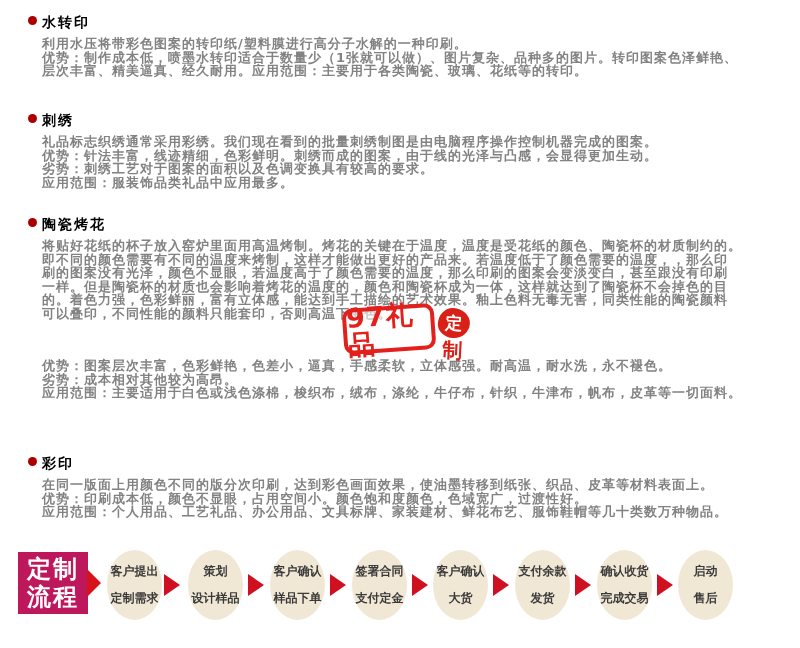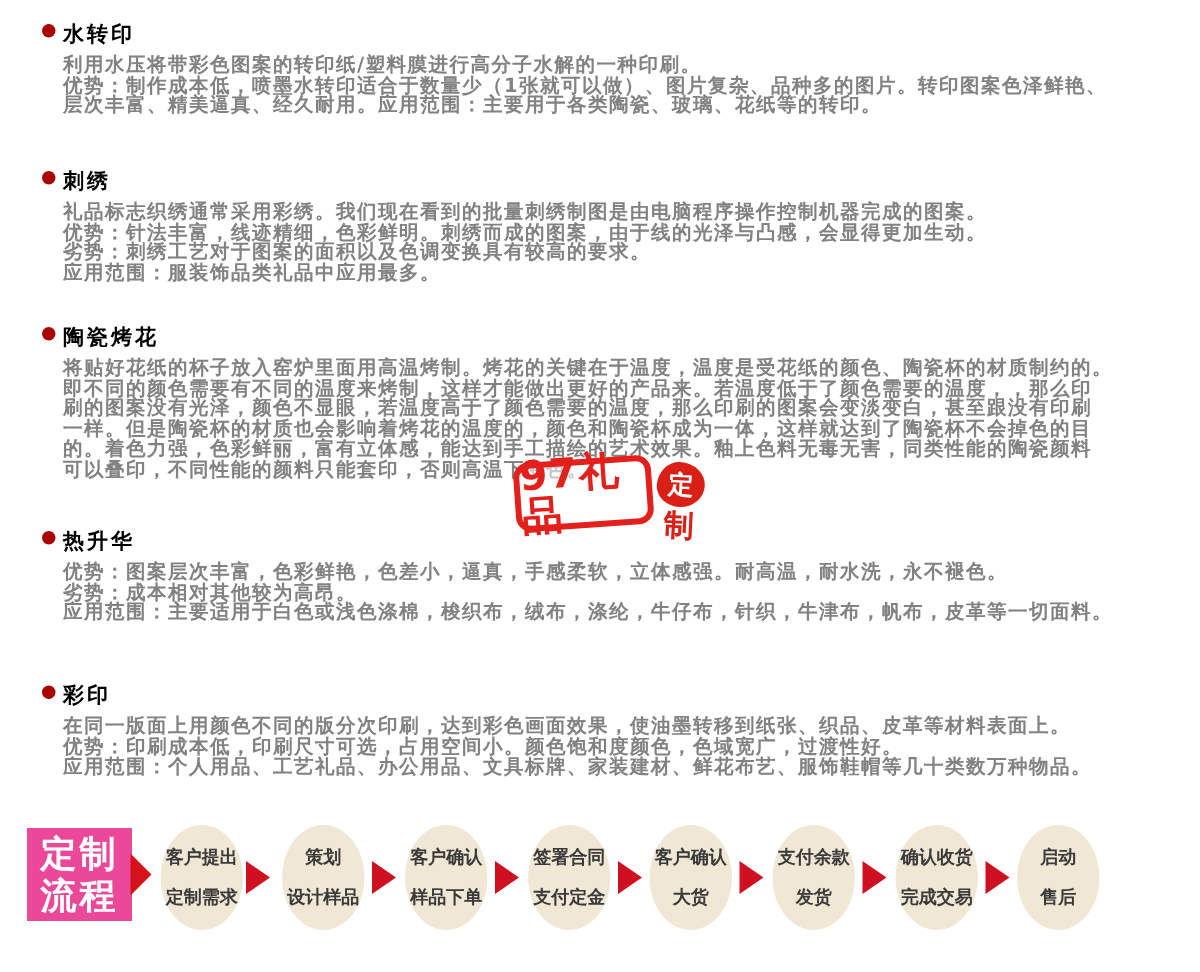--- a/index.html
+++ b/index.html
@@ -58,21 +58,21 @@
   .seal-bottom {
     margin-top: 1px;
     color: #da2016; font-size: 20px; font-weight: bold; line-height: 1.1;
   }
 
   
   .flow { position: absolute; left: 0; top: 0; width: 800px; height: 648px; }
   .flow-label {
     position: absolute; left: 18px; top: 552px;
     width: 70px; height: 62px;
-    background: #ec4899; color: #ffffff;
+    background: #be185d; color: #ffffff;
     font-size: 24px; font-weight: bold; line-height: 28px;
     letter-spacing: 2px; text-align: center;
     display: flex; flex-direction: column; justify-content: center;
   }
   .flow-label-arrow {
     position: absolute; right: -13px; top: 50%;
     transform: translateY(-50%);
     width: 0; height: 0; border-style: solid;
     border-width: 14px 0 14px 14px;
     border-color: transparent transparent transparent #d6121b;
@@ -133,39 +133,35 @@
       <div class="ln">将贴好花纸的杯子放入窑炉里面用高温烤制。烤花的关键在于温度，温度是受花纸的颜色、陶瓷杯的材质制约的。</div>
       <div class="ln">即不同的颜色需要有不同的温度来烤制，这样才能做出更好的产品来。若温度低于了颜色需要的温度，，那么印</div>
       <div class="ln">刷的图案没有光泽，颜色不显眼，若温度高于了颜色需要的温度，那么印刷的图案会变淡变白，甚至跟没有印刷</div>
       <div class="ln">一样。但是陶瓷杯的材质也会影响着烤花的温度的，颜色和陶瓷杯成为一体，这样就达到了陶瓷杯不会掉色的目</div>
       <div class="ln">的。着色力强，色彩鲜丽，富有立体感，能达到手工描绘的艺术效果。釉上色料无毒无害，同类性能的陶瓷颜料</div>
       <div class="ln">可以叠印，不同性能的颜料只能套印，否则高温下变色。</div>
     </div>
   </section>
 
   <section class="proc" style="top:350px">
-    <div class="hdr">
-      <span class="dot"></span>
-      <span class="title">热升华</span>
-    </div>
     <div class="body">
       <div class="ln">优势：图案层次丰富，色彩鲜艳，色差小，逼真，手感柔软，立体感强。耐高温，耐水洗，永不褪色。</div>
       <div class="ln">劣势：成本相对其他较为高昂。</div>
       <div class="ln">应用范围：主要适用于白色或浅色涤棉，梭织布，绒布，涤纶，牛仔布，针织，牛津布，帆布，皮革等一切面料。</div>
     </div>
   </section>
 
   <section class="proc" style="top:453px">
     <div class="hdr">
       <span class="dot"></span>
       <span class="title">彩印</span>
     </div>
     <div class="body">
       <div class="ln">在同一版面上用颜色不同的版分次印刷，达到彩色画面效果，使油墨转移到纸张、织品、皮革等材料表面上。</div>
-      <div class="ln">优势：印刷成本低，印刷尺寸可选，占用空间小。颜色饱和度颜色，色域宽广，过渡性好。</div>
+      <div class="ln">优势：印刷成本低，颜色不显眼，占用空间小。颜色饱和度颜色，色域宽广，过渡性好。</div>
       <div class="ln">应用范围：个人用品、工艺礼品、办公用品、文具标牌、家装建材、鲜花布艺、服饰鞋帽等几十类数万种物品。</div>
     </div>
   </section>
 
   <div class="watermark">
     <span>97礼品</span>
   </div>
   <div class="seal">
     <div class="seal-top">定</div>
     <div class="seal-bottom">制</div>

